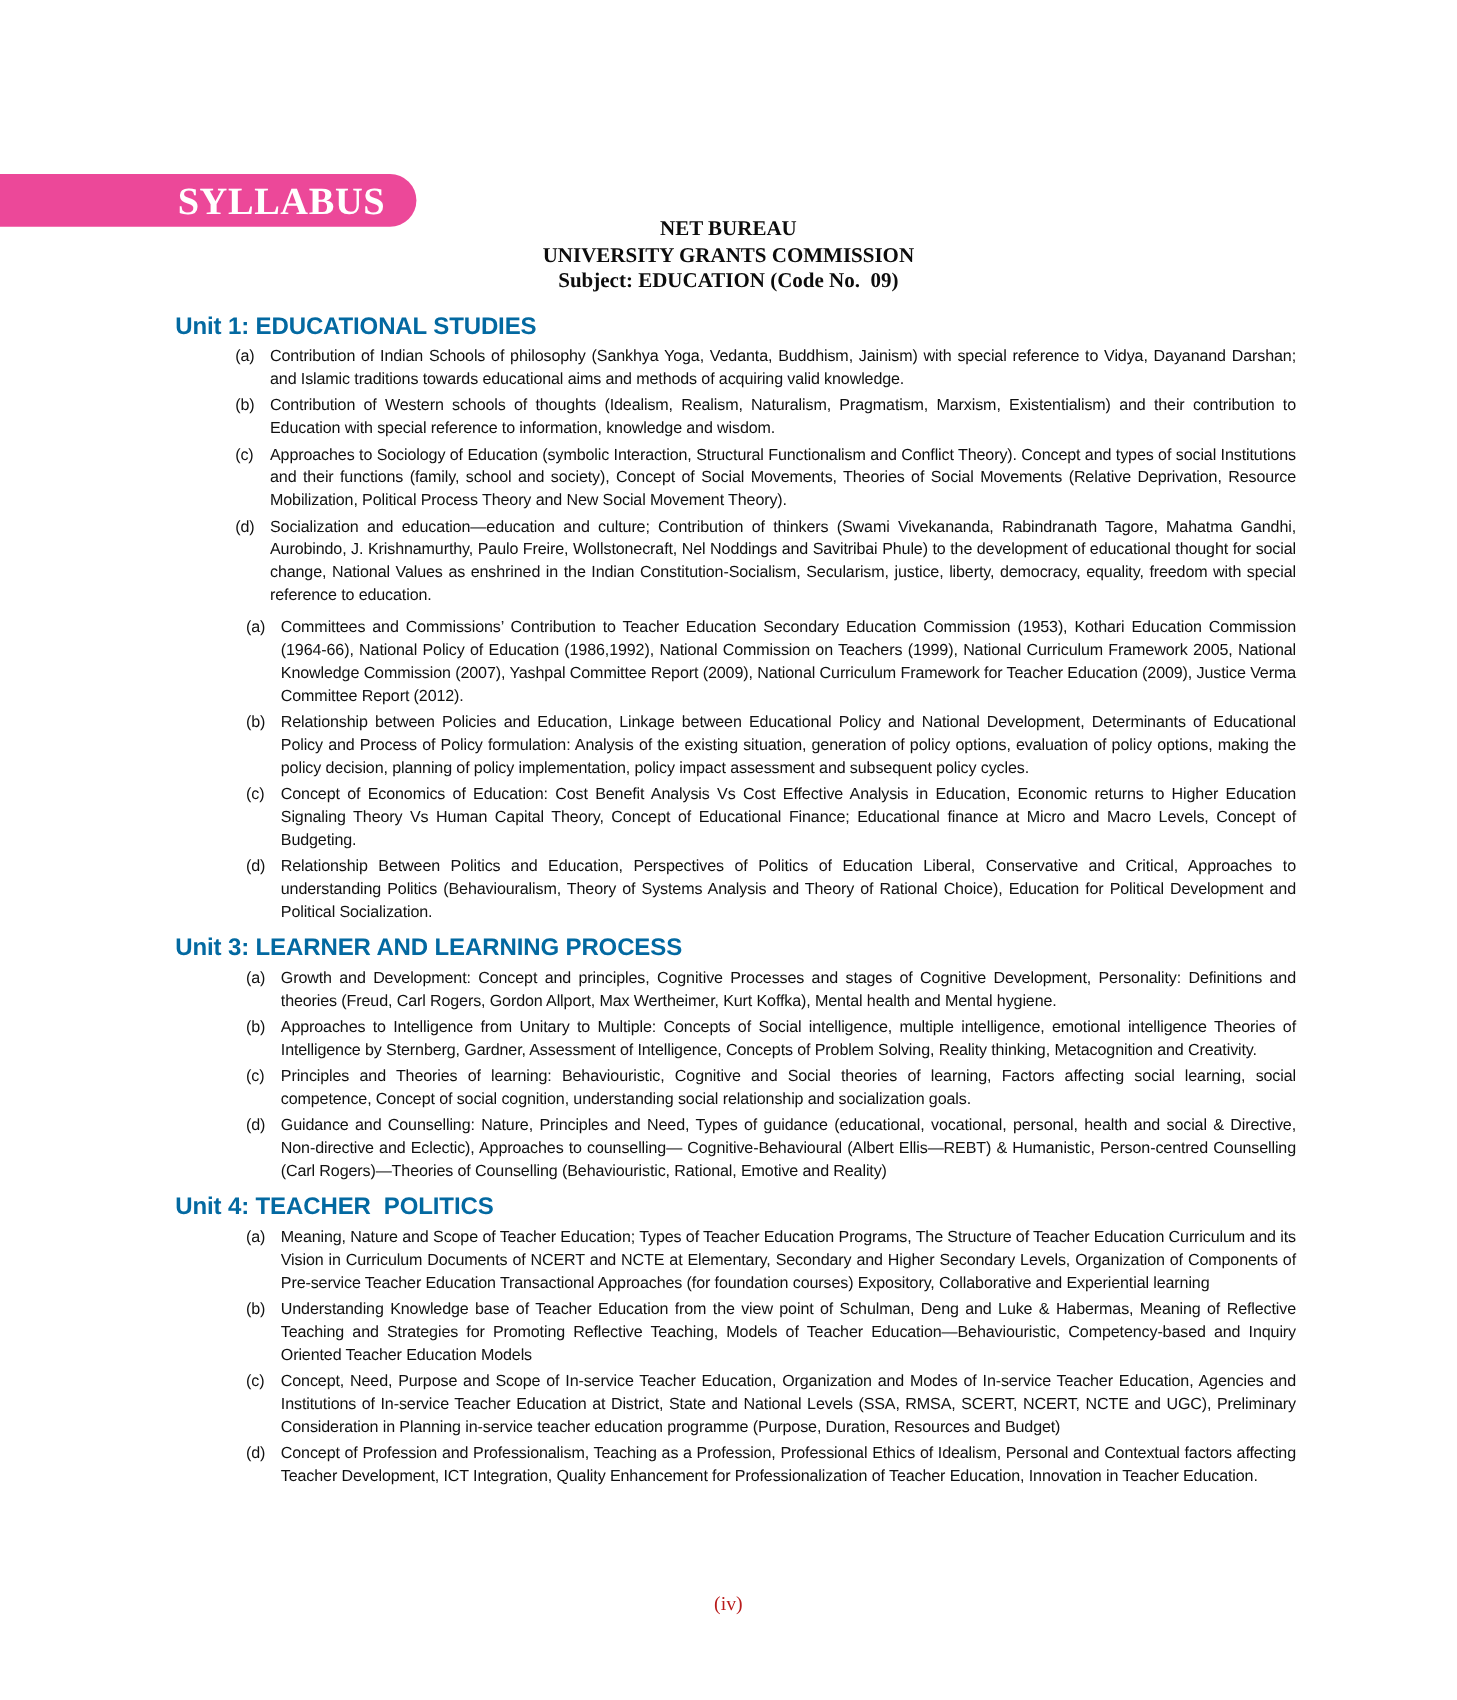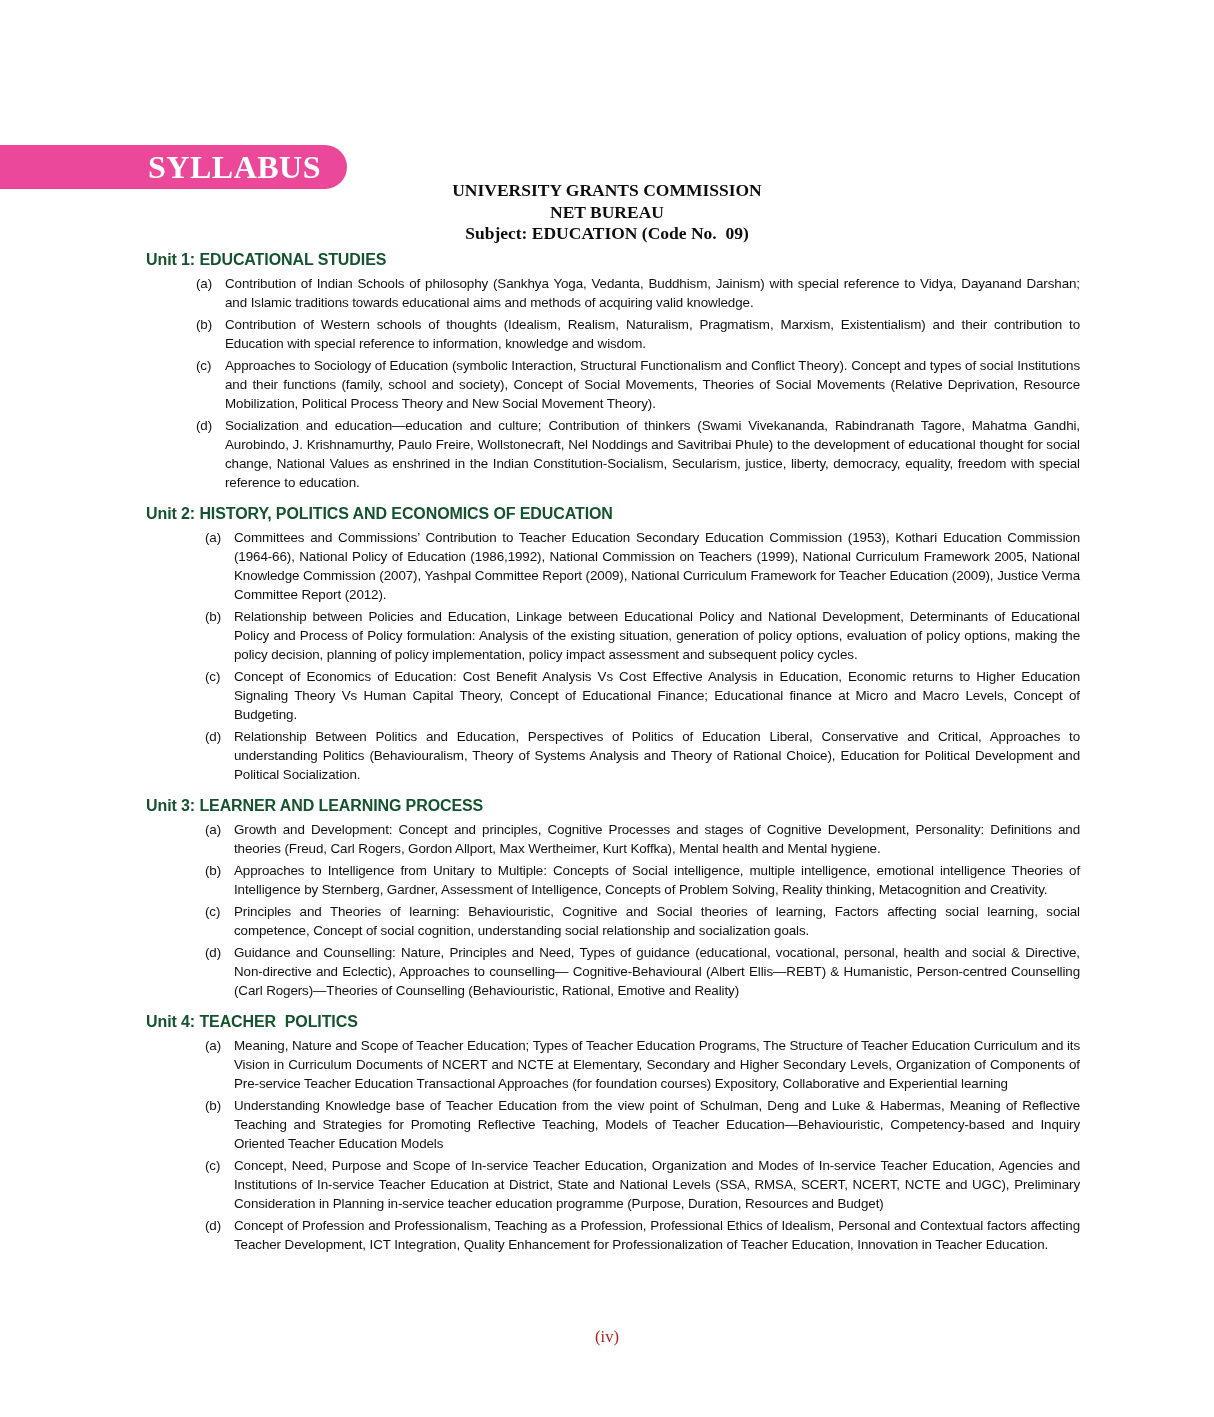--- a/index.html
+++ b/index.html
@@ -53,25 +53,25 @@
     position: absolute;
     top: 250px;
     left: 146px;
     width: 934px;
     font-size: 13.4px;
     line-height: 19px;
     letter-spacing: -0.1px;
   }
   .unit + .unit { margin-top: 8px; }
   .unit-title {
-    font-size: 16px;
+    font-size: 20px;
     font-weight: bold;
-    margin: 0 0 5px 0;
+    margin: 13px 0 5px 0;
     white-space: pre-wrap;
-    color: #14532d;
+    color: #0369a1;
   }
   .unit + .unit .unit-title { margin-top: 12px; }
   .item {
     display: flex;
     align-items: flex-start;
     padding-left: 59px;
     margin: 0 0 3px 0;
   }
   .unit:first-child .item { padding-left: 50px; }
   .item-label {
@@ -96,22 +96,22 @@
 </head>
 <body>
 
 <div class="page">
 
   <div class="banner">
     <span class="banner-label">SYLLABUS</span>
   </div>
 
   <header class="doc-header">
+    <div class="hline">NET BUREAU</div>
     <div class="hline">UNIVERSITY GRANTS COMMISSION</div>
-    <div class="hline">NET BUREAU</div>
     <div class="hline">Subject: EDUCATION (Code No.  09)</div>
   </header>
 
   <main class="content" id="units">
       <section class="unit">
         <h2 class="unit-title">Unit 1: EDUCATIONAL STUDIES</h2>
         <div class="item">
           <span class="item-label">(a)</span>
           <span class="item-text">Contribution of Indian Schools of philosophy (Sankhya Yoga, Vedanta, Buddhism, Jainism) with special reference to Vidya, Dayanand Darshan; and Islamic traditions towards educational aims and methods of acquiring valid knowledge.</span>
         </div>
@@ -122,21 +122,20 @@
         <div class="item">
           <span class="item-label">(c)</span>
           <span class="item-text">Approaches to Sociology of Education (symbolic Interaction, Structural Functionalism and Conflict Theory). Concept and types of social Institutions and their functions (family, school and society), Concept of Social Movements, Theories of Social Movements (Relative Deprivation, Resource Mobilization, Political Process Theory and New Social Movement Theory).</span>
         </div>
         <div class="item">
           <span class="item-label">(d)</span>
           <span class="item-text">Socialization and education—education and culture; Contribution of thinkers (Swami Vivekananda, Rabindranath Tagore, Mahatma Gandhi, Aurobindo, J. Krishnamurthy, Paulo Freire, Wollstonecraft, Nel Noddings and Savitribai Phule) to the development of educational thought for social change, National Values as enshrined in the Indian Constitution-Socialism, Secularism, justice, liberty, democracy, equality, freedom with special reference to education.</span>
         </div>
       </section>
       <section class="unit">
-        <h2 class="unit-title">Unit 2: HISTORY, POLITICS AND ECONOMICS OF EDUCATION</h2>
         <div class="item">
           <span class="item-label">(a)</span>
           <span class="item-text">Committees and Commissions’ Contribution to Teacher Education Secondary Education Commission (1953), Kothari Education Commission (1964-66), National Policy of Education (1986,1992), National Commission on Teachers (1999), National Curriculum Framework 2005, National Knowledge Commission (2007), Yashpal Committee Report (2009), National Curriculum Framework for Teacher Education (2009), Justice Verma Committee Report (2012).</span>
         </div>
         <div class="item">
           <span class="item-label">(b)</span>
           <span class="item-text">Relationship between Policies and Education, Linkage between Educational Policy and National Development, Determinants of Educational Policy and Process of Policy formulation: Analysis of the existing situation, generation of policy options, evaluation of policy options, making the policy decision, planning of policy implementation, policy impact assessment and subsequent policy cycles.</span>
         </div>
         <div class="item">
           <span class="item-label">(c)</span>

